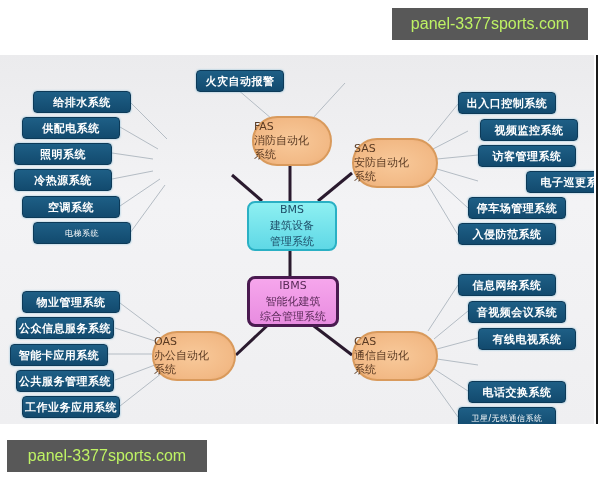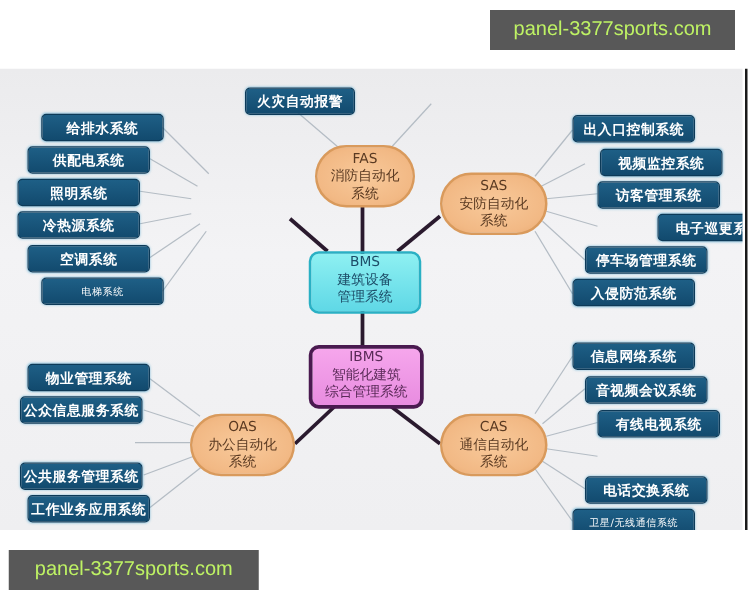--- a/index.html
+++ b/index.html
@@ -35,26 +35,26 @@
     display: flex; align-items: center; justify-content: center;
     letter-spacing: 0.5px; white-space: nowrap;
   }
   .leaf.small { font-size: 8px; font-weight: normal; }
 
   .hub {
     position: absolute; border-radius: 28px;
     background: radial-gradient(ellipse at center, #f8c99a 0%, #f2b985 70%, #e9aa72 100%);
     border: 2px solid #d99a5c;
     color: #5a3a22; font-size: 11px; text-align: center; line-height: 14px;
-    display: flex; flex-direction: column; align-items: center; justify-content: center;
+    display: flex; flex-direction: column; align-items: flex-start; justify-content: center;
   }
   .center-box {
     position: absolute; border-radius: 8px; text-align: center;
     font-size: 11px; line-height: 14px;
-    display: flex; flex-direction: column; align-items: center; justify-content: flex-start;
+    display: flex; flex-direction: column; align-items: center; justify-content: space-between;
   }
   #bms {
     background: linear-gradient(180deg, #8ef0f2 0%, #5fd8e6 100%);
     border: 2px solid #2ab0c4; color: #1d4d68;
   }
   #ibms {
     background: linear-gradient(180deg, #f6a6ec 0%, #e88ce0 100%);
     border: 3px solid #4a1a50; color: #5a2a58;
   }
 </style>
@@ -145,20 +145,21 @@
   </div>
 
   <div id="ibms" class="center-box" style="left:247px;top:221px;width:86px;height:45px;">
     <span>IBMS</span>
     <span>智能化建筑</span>
     <span>综合管理系统</span>
   </div>
 
   <div class="leaf" style="left:22px;top:236px;width:96px;">物业管理系统</div>
   <div class="leaf" style="left:16px;top:262px;width:96px;font-family:Liberation Serif, serif;">公众信息服务系统</div>
+  <div class="leaf" style="left:10px;top:289px;width:96px;">智能卡应用系统</div>
   <div class="leaf" style="left:16px;top:315px;width:96px;">公共服务管理系统</div>
   <div class="leaf" style="left:22px;top:341px;width:96px;">工作业务应用系统</div>
 
   <div class="hub" style="left:152px;top:276px;width:80px;height:46px;">
     <span>OAS</span>
     <span>办公自动化</span>
     <span>系统</span>
   </div>
 
   <div class="leaf" style="left:458px;top:219px;width:96px;">信息网络系统</div>

